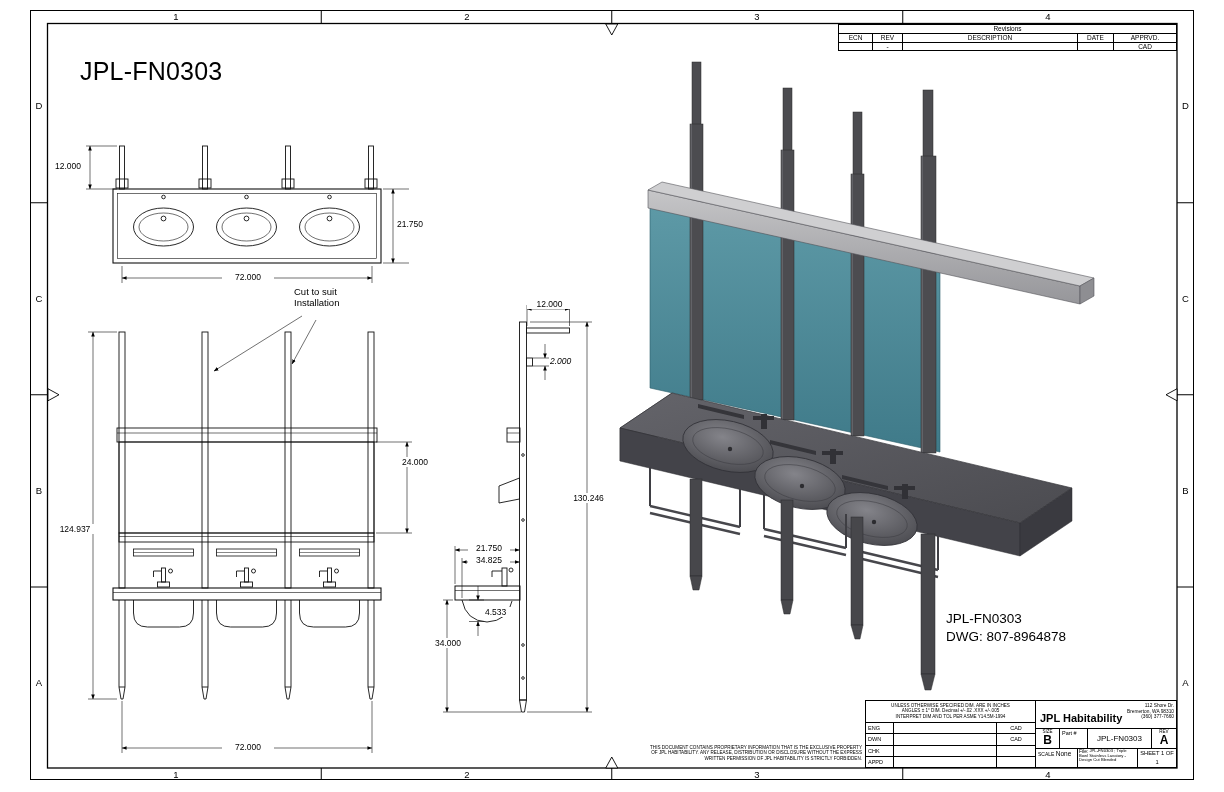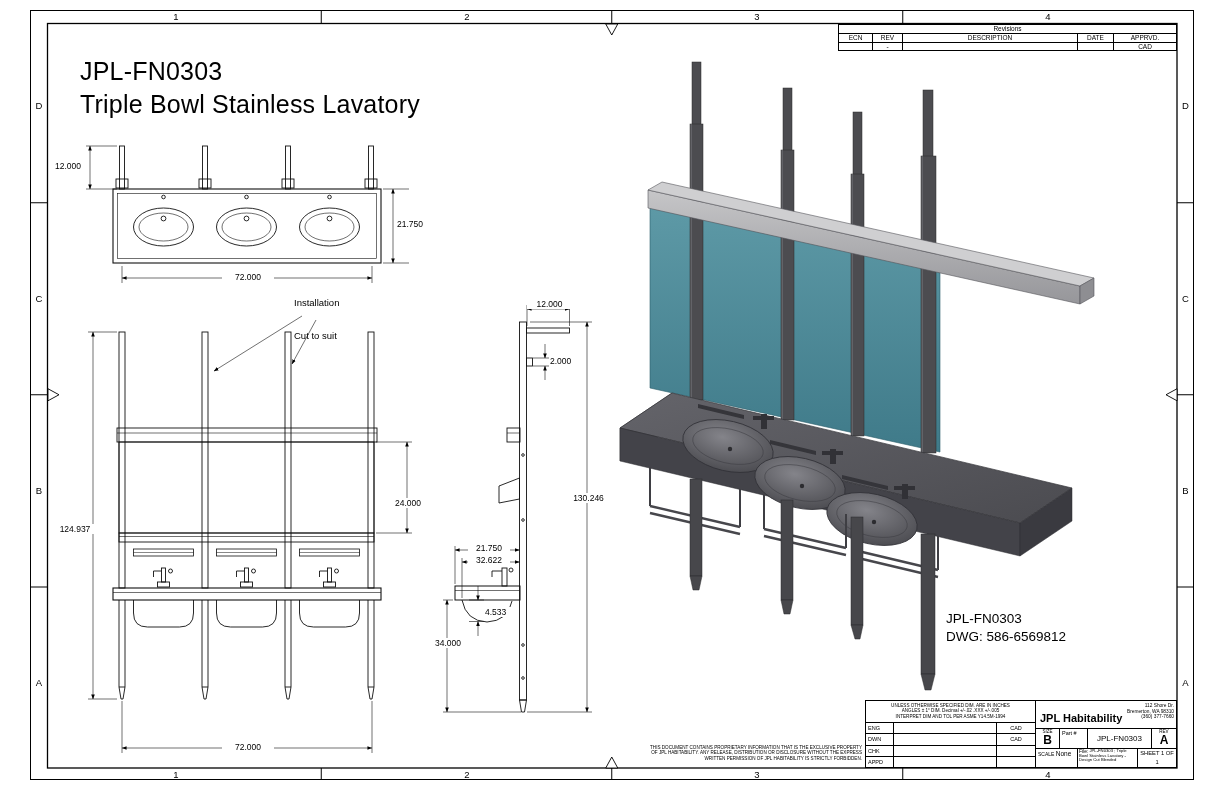--- a/index.html
+++ b/index.html
@@ -355,42 +355,41 @@
   <span class="zone" style="left:32px;top:100px;">D</span>
   <span class="zone" style="left:32px;top:293px;">C</span>
   <span class="zone" style="left:32px;top:485px;">B</span>
   <span class="zone" style="left:32px;top:677px;">A</span>
   <span class="zone" style="left:1178.5px;top:100px;">D</span>
   <span class="zone" style="left:1178.5px;top:293px;">C</span>
   <span class="zone" style="left:1178.5px;top:485px;">B</span>
   <span class="zone" style="left:1178.5px;top:677px;">A</span>
 
   <div class="title1">JPL-FN0303</div>
-  <div class="title2">Triple Bowl Stainless Lavatory</div>
 
   <span class="lbl" style="left:50px;top:161px;width:36px;">12.000</span>
   <span class="lbl left" style="left:397px;top:219px;width:40px;">21.750</span>
   <span class="lbl bg" style="left:222px;top:272px;width:50px;">72.000</span>
 
   <span class="lbl bg" style="left:53px;top:524px;width:42px;">124.937</span>
-  <span class="lbl bg" style="left:387px;top:498px;width:40px;">24.000</span>
+  <span class="lbl bg" style="left:387px;top:457px;width:40px;text-align:right;">24.000</span>
   <span class="lbl bg" style="left:222px;top:742px;width:50px;">72.000</span>
-  <span class="note" style="left:294px;top:286px;width:80px;margin-top:44px;">Cut to suit</span>
+  <span class="note" style="left:294px;top:286px;width:80px;">Cut to suit</span>
   <span class="note" style="left:294px;top:297px;width:80px;">Installation</span>
 
   <span class="lbl bg" style="left:527px;top:299px;width:43px;">12.000</span>
-  <span class="lbl left" style="left:550px;top:356px;width:30px;">2.000</span>
+  <span class="lbl left" style="left:550px;top:356px;width:30px;font-style:italic;">2.000</span>
   <span class="lbl bg" style="left:565px;top:493px;width:45px;">130.246</span>
   <span class="lbl bg" style="left:468px;top:543px;width:40px;">21.750</span>
-  <span class="lbl bg" style="left:468px;top:555px;width:40px;">32.622</span>
+  <span class="lbl bg" style="left:468px;top:555px;width:40px;">34.825</span>
   <span class="lbl left bg" style="left:484px;top:607px;width:30px;">4.533</span>
   <span class="lbl bg" style="left:427px;top:638px;width:40px;">34.000</span>
 
   <div class="isolbl" style="left:946px;top:610px;">JPL-FN0303</div>
-  <div class="isolbl" style="left:946px;top:628px;">DWG: 586-6569812</div>
+  <div class="isolbl" style="left:946px;top:628px;">DWG: 807-8964878</div>
 
   <div class="rev-table">
     <div class="rev-head">Revisions</div>
     <div class="rev-cols">
       <div class="rc c-ecn">ECN</div>
       <div class="rc c-rev">REV</div>
       <div class="rc c-desc">DESCRIPTION</div>
       <div class="rc c-date">DATE</div>
       <div class="rc c-appr">APPRVD.</div>
     </div>

